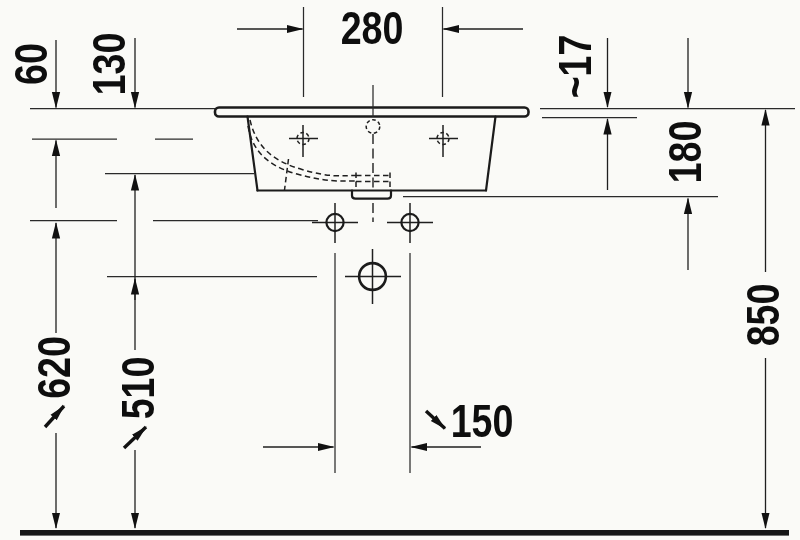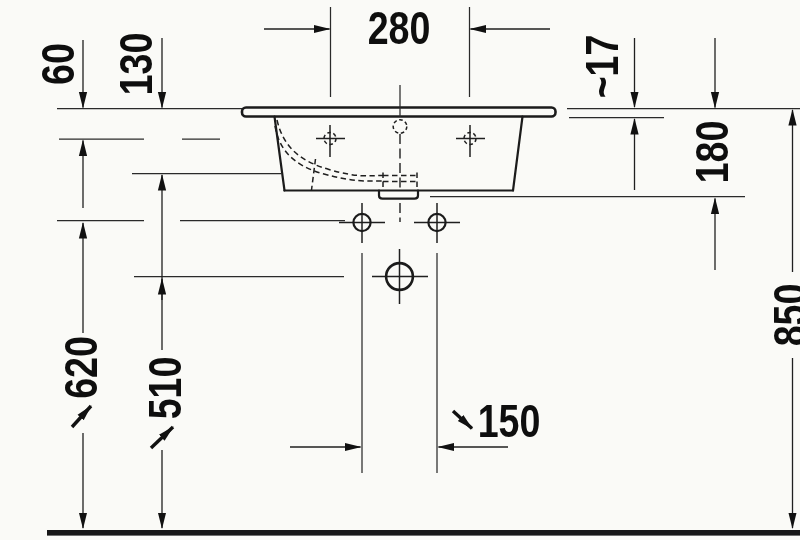--- a/index.html
+++ b/index.html
@@ -2,21 +2,21 @@
 <html><head>
 <meta charset="utf-8">
 <style>
   html,body{margin:0;padding:0;}
   body{
     width:800px;height:540px;
     background:#fafaf7;
     font-family:"Liberation Sans", sans-serif;
     overflow:hidden;
   }
-  .stage{position:relative;width:680px;height:540px;margin-left:27px;}
+  .stage{position:relative;width:680px;height:540px;}
   svg{position:absolute;left:0;top:0;display:block;}
   .obj   {stroke:#1b1b1b;stroke-width:2.2;fill:none;stroke-linecap:round;}
   .objfat{stroke:#1b1b1b;stroke-width:2.6;fill:none;}
   .thin  {stroke:#2a2a2a;stroke-width:1.25;fill:none;}
   .dim   {stroke:#1f1f1f;stroke-width:1.3;fill:none;}
   .leader{stroke:#111;stroke-width:3.4;fill:none;}
   .hid   {stroke:#1f1f1f;stroke-width:1.5;fill:none;stroke-dasharray:5.5 3.5;}
   .hidc  {stroke:#1f1f1f;stroke-width:1.5;fill:none;stroke-dasharray:3.6 2.6;}
   .cl    {stroke:#1f1f1f;stroke-width:1.4;fill:none;stroke-dasharray:10 4.5;}
   .cross {stroke:#1f1f1f;stroke-width:1.5;fill:none;}

